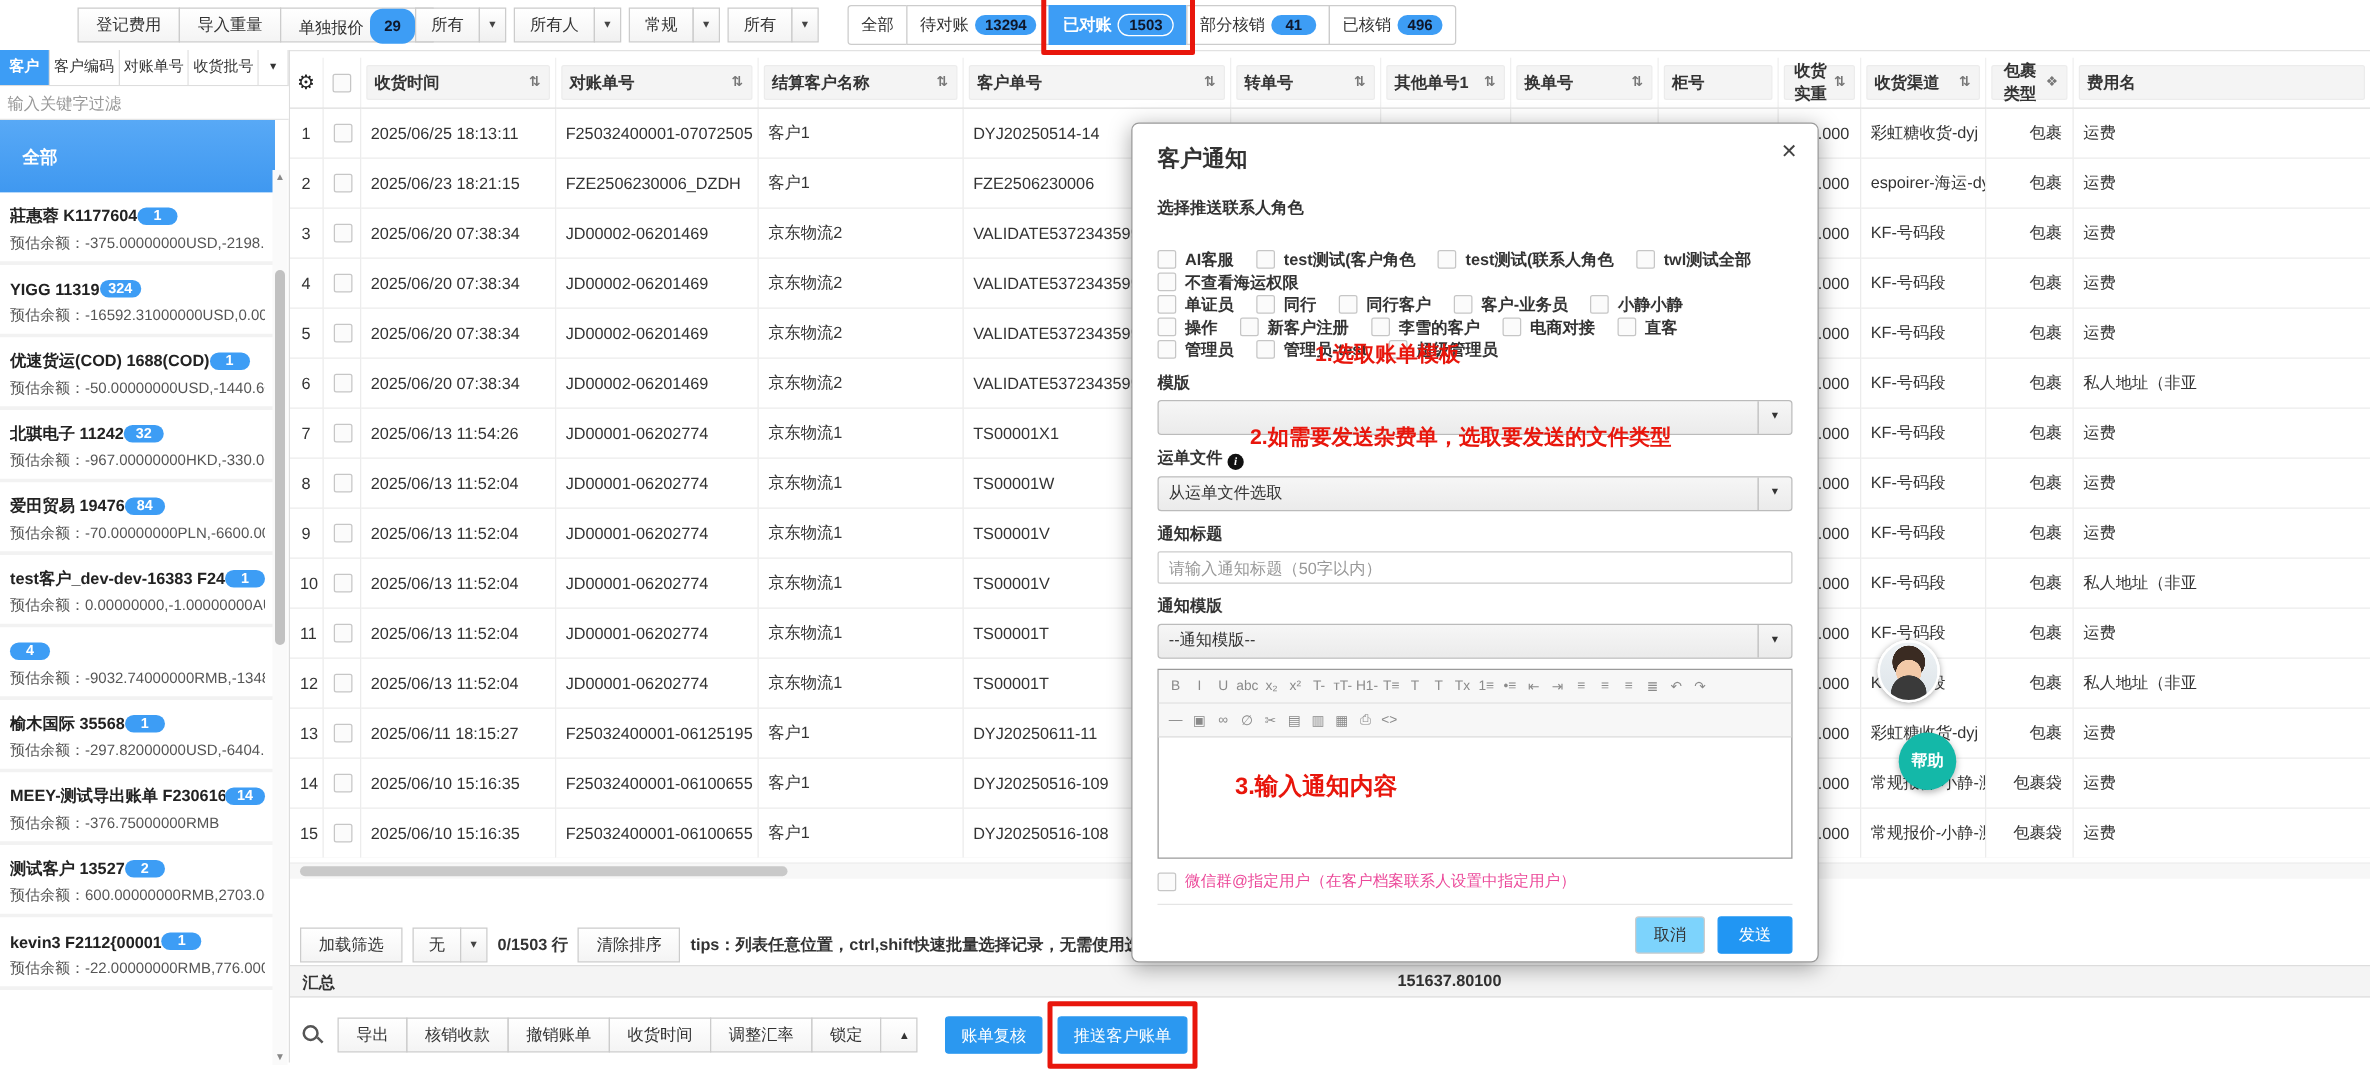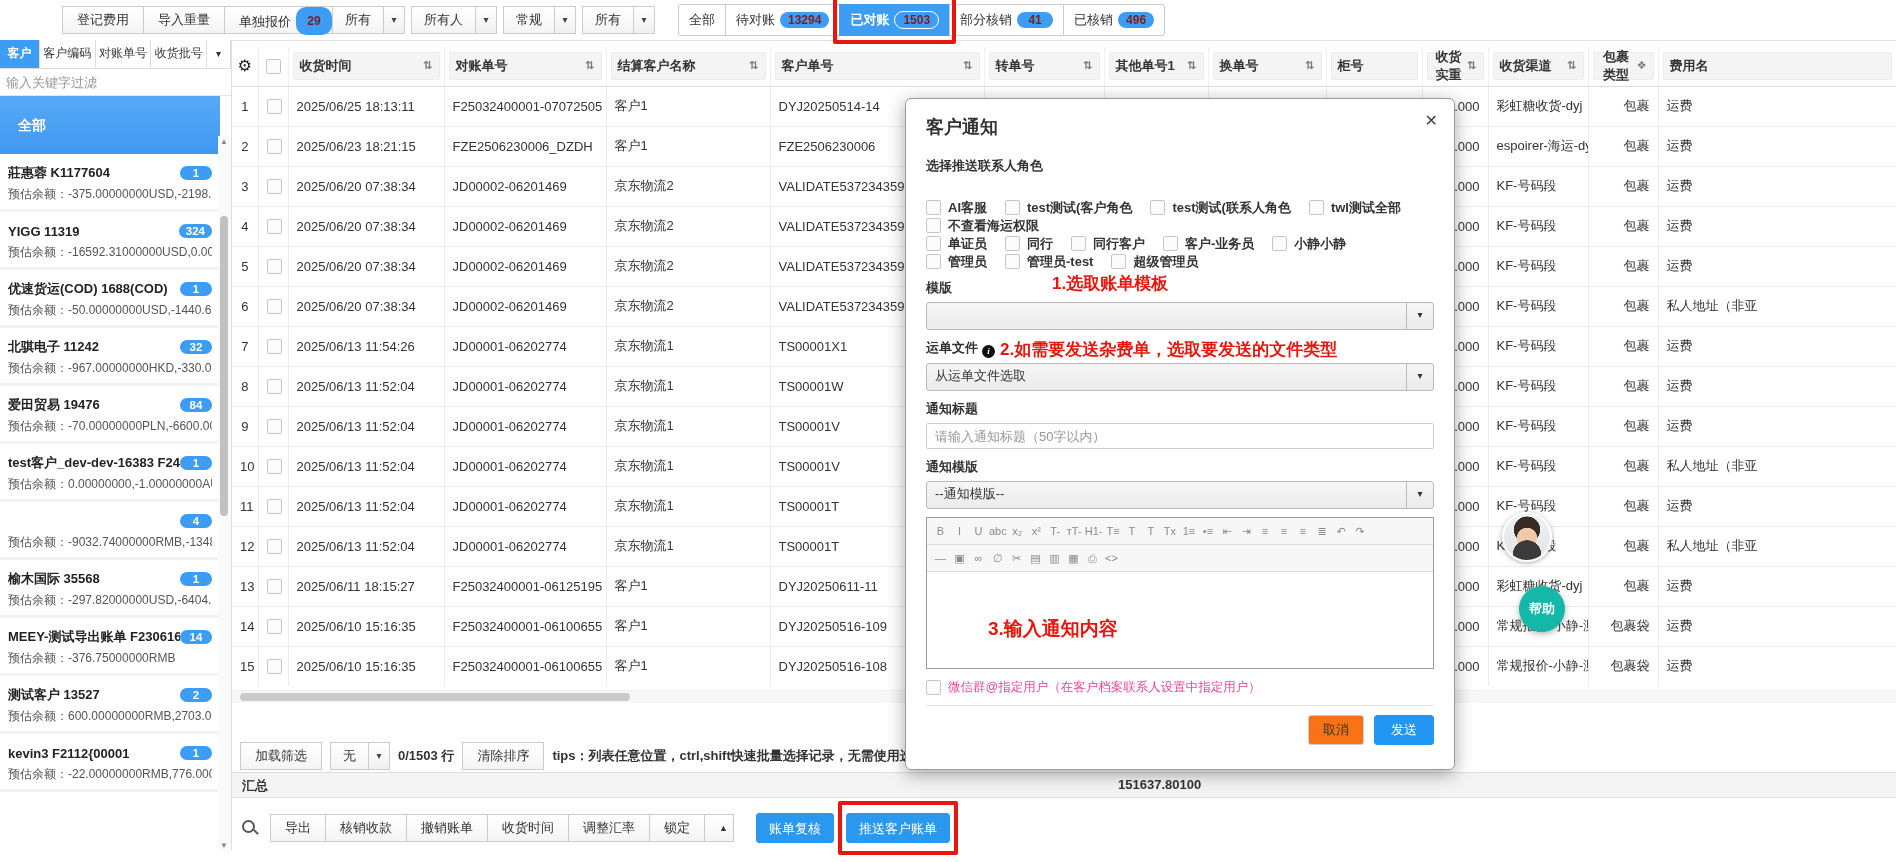--- a/index.html
+++ b/index.html
@@ -3,21 +3,21 @@
 <meta charset="utf-8">
 <style>
   html,body{margin:0;padding:0;background:#fff;}
   body{font-family:"Liberation Sans","DejaVu Sans",sans-serif;}
   #app{position:relative;width:1896px;height:862px;overflow:hidden;background:#fff;color:#333;}
   
   #topbar{position:absolute;left:0;top:0;width:1896px;height:40px;background:#fff;border-bottom:1px solid #e2e2e2;}
   .btn-group{position:absolute;top:6px;display:flex;}
   .btn{height:28px;line-height:26px;padding:0 14px;background:linear-gradient(#ffffff,#f4f4f4);border:1px solid #ccc;font-size:13px;color:#333;cursor:pointer;white-space:nowrap;box-sizing:border-box;}
   .btn-group .btn + .btn{margin-left:-1px;}
-  .pill{display:inline-block;min-width:20px;padding:1px 8px;border-radius:10px;background:#3d9df5;color:#7f1d1d;font-size:12px;font-weight:bold;text-align:center;margin-left:5px;vertical-align:1px;}
+  .pill{display:inline-block;min-width:20px;padding:1px 8px;border-radius:10px;background:#3d9df5;color:#0f172a;font-size:12px;font-weight:bold;text-align:center;margin-left:5px;vertical-align:1px;}
   #top-filters{position:absolute;left:332px;top:6px;display:flex;gap:6px;}
   .dd{display:flex;cursor:pointer;}
   .dd .dd-label{height:28px;line-height:26px;padding:0 12px;background:linear-gradient(#ffffff,#f4f4f4);border:1px solid #ccc;font-size:13px;box-sizing:border-box;}
   .dd .dd-caret{width:22px;height:28px;line-height:26px;text-align:center;background:linear-gradient(#ffffff,#f0f0f0);border:1px solid #ccc;margin-left:-1px;font-size:10px;color:#444;box-sizing:border-box;}
   
   #status-tabs{position:absolute;left:678px;top:4px;display:flex;height:32px;}
   .stab{position:relative;display:flex;align-items:center;padding:0 10px;border:1px solid #ccc;margin-left:-1px;background:#fff;font-size:13px;cursor:pointer;white-space:nowrap;}
   .stab:first-child{border-radius:3px 0 0 3px;margin-left:0;}
   .stab:last-child{border-radius:0 3px 3px 0;}
   .stab.active{background:#3d9df5;border-color:#3d9df5;color:#fff;font-weight:bold;}
@@ -26,21 +26,21 @@
   
   #sidebar{position:absolute;left:0;top:40px;width:232px;height:810px;background:#fff;border-right:1px solid #ddd;box-sizing:border-box;}
   #side-tabs{display:flex;height:28px;border-bottom:1px solid #ddd;}
   .stb{box-sizing:border-box;height:28px;line-height:27px;text-align:center;font-size:12px;border-right:1px solid #ddd;background:#fff;cursor:pointer;overflow:hidden;white-space:nowrap;}
   .stb.active{background:#3d9df5;color:#fff;font-weight:bold;}
   #side-search input{width:100%;height:27px;border:none;border-bottom:1px solid #e5e5e5;padding:0 6px;font-size:13px;box-sizing:border-box;outline:none;font-family:inherit;color:#a21caf;}
   #side-search input::placeholder{color:#999;}
   #cust-all{height:58px;line-height:58px;padding-left:18px;background:linear-gradient(#58a9f6,#3f98f0);color:#fff;font-size:14px;font-weight:bold;cursor:pointer;width:220px;box-sizing:border-box;}
   #cust-list{width:220px;overflow:hidden;}
   .cust{box-sizing:border-box;height:58px;padding:9px 8px 0 8px;border-bottom:3px solid #f2f2f2;cursor:pointer;background:#fff;}
-  .crow{display:flex;justify-content:space-between;align-items:center;height:20px;}
+  .crow{display:flex;align-items:center;height:20px;}
   .cname{font-size:13px;font-weight:bold;color:#222;white-space:nowrap;overflow:hidden;max-width:178px;}
   .cbadge{min-width:18px;padding:1px 7px;border-radius:10px;background:#3d9df5;color:#fff;font-size:11.5px;font-weight:bold;text-align:center;}
   .cbal{font-size:12px;color:#555;white-space:nowrap;overflow:hidden;margin-top:3px;}
   
   #side-vscroll{position:absolute;right:1px;top:96px;width:12px;height:716px;background:#fafafa;}
   #side-vscroll .sb-thumb{position:absolute;left:2px;top:80px;width:8px;height:300px;border-radius:4px;background:#c1c1c1;}
   .sb-arrow{position:absolute;left:0;width:12px;height:12px;font-size:8px;color:#888;text-align:center;line-height:12px;}
   
   #main{position:absolute;left:232px;top:46px;width:1664px;height:640px;overflow:hidden;}
   table#grid{table-layout:fixed;width:1664px;border-collapse:collapse;font-size:13px;}
@@ -84,21 +84,21 @@
   .m-select .sel-caret{position:absolute;right:0;top:0;width:26px;height:100%;border-left:1px solid #bbb;text-align:center;font-size:10px;color:#333;}
   .m-input{width:100%;height:26px;border:1px solid #ccc;border-radius:2px;margin-top:5px;padding:0 8px;font-size:13px;box-sizing:border-box;outline:none;font-family:inherit;}
   .m-input::placeholder{color:#999;}
   .info-icon{display:inline-block;width:13px;height:13px;border-radius:50%;background:#111;color:#fff;font-size:9px;line-height:13px;text-align:center;font-family:"Liberation Serif",serif;font-style:italic;font-weight:bold;margin-left:4px;vertical-align:-2px;}
   #editor{margin-top:8px;border:1px solid #9a9a9a;height:150px;background:#fff;}
   .ed-toolbar{display:flex;align-items:center;flex-wrap:nowrap;height:26px;background:#f7f7f7;border-bottom:1px solid #ddd;padding:0 4px;overflow:hidden;}
   .edi{display:inline-block;min-width:17px;text-align:center;font-size:11px;color:#8a8a8a;margin:0 1px;cursor:pointer;}
   #wechat-line{display:flex;align-items:center;gap:7px;margin-top:10px;font-size:12.5px;color:#ec4899;}
   #channels-line{margin-top:7px;font-size:13px;color:#333;}
   #modal-footer{margin-top:9px;border-top:1px solid #e5e5e5;padding-top:9px;display:flex;justify-content:flex-end;gap:10px;}
-  #cancel-btn{height:30px;padding:0 14px;background:#f97316;border:1px solid #ccc;border-radius:3px;font-size:13px;color:#333;cursor:pointer;}
+  #cancel-btn{height:30px;padding:0 14px;background:#7dd3fc;border:1px solid #ccc;border-radius:3px;font-size:13px;color:#333;cursor:pointer;}
   #send-btn{height:30px;padding:0 16px;background:#2196f3;border:1px solid #2196f3;border-radius:3px;font-size:13px;color:#fff;cursor:pointer;}
   
   .anno-text{position:absolute;color:#e8160c;font-weight:bold;z-index:99;white-space:nowrap;}
   #anno1{left:1052px;top:272px;font-size:17px;}
   #anno2{left:1000px;top:338px;font-size:17px;}
   #anno3{left:988px;top:616px;font-size:19px;}
   
   #avatar{position:absolute;left:1502px;top:512px;width:46px;height:46px;border-radius:50%;border:2px solid #fff;box-shadow:0 1px 5px rgba(0,0,0,.35);z-index:60;
     background:
       radial-gradient(circle at 50% 88%, #3a3a3a 0 30%, transparent 31%),
@@ -679,20 +679,42 @@
             <span class="cb"></span>
             <span>同行客户</span>
           </span>
           <span class="role-item">
             <span class="cb"></span>
             <span>客户-业务员</span>
           </span>
           <span class="role-item">
             <span class="cb"></span>
             <span>小静小静</span>
+          </span>
+        </div>
+        <div class="role-line">
+          <span class="role-item">
+            <span class="cb"></span>
+            <span>操作</span>
+          </span>
+          <span class="role-item">
+            <span class="cb"></span>
+            <span>新客户注册</span>
+          </span>
+          <span class="role-item">
+            <span class="cb"></span>
+            <span>李雪的客户</span>
+          </span>
+          <span class="role-item">
+            <span class="cb"></span>
+            <span>电商对接</span>
+          </span>
+          <span class="role-item">
+            <span class="cb"></span>
+            <span>直客</span>
           </span>
         </div>
         <div class="role-line">
           <span class="role-item">
             <span class="cb"></span>
             <span>管理员</span>
           </span>
           <span class="role-item">
             <span class="cb"></span>
             <span>管理员-test</span>

